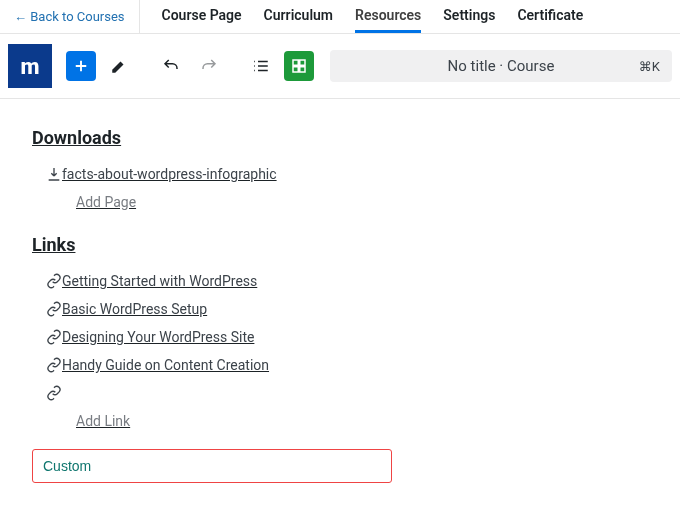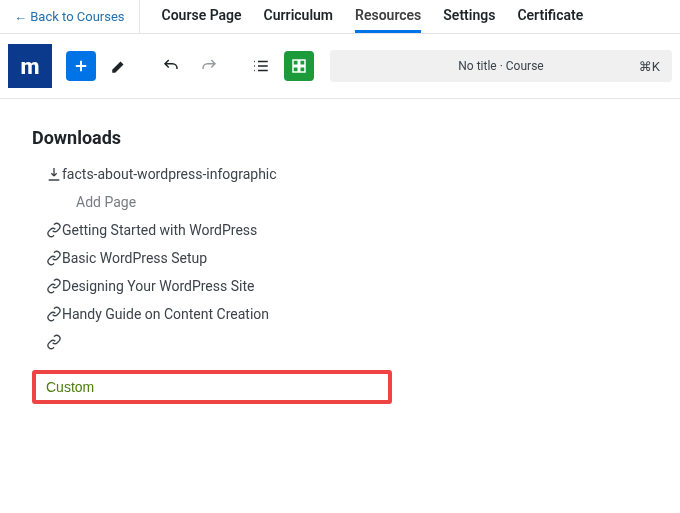--- a/index.html
+++ b/index.html
@@ -10,29 +10,29 @@
 .tab { font-weight: 600; font-size: 14px; padding: 7px 0; color: #1d2327; cursor: pointer; }
 .tab.active { color: #404040; border-bottom: 3px solid #0073e6; }
 .toolbar { display: flex; align-items: center; padding: 10px 8px; border-bottom: 1px solid #e5e5e5; gap: 8px; }
 .logo { width: 44px; height: 44px; background: #0b3a8c; color: #fff; display: flex; align-items: center; justify-content: center; font-weight: 800; font-size: 22px; margin-right: 6px; }
 .tbtn { width: 30px; height: 30px; border-radius: 4px; display: flex; align-items: center; justify-content: center; cursor: pointer; }
 .tbtn.blue { background: #0073e6; color: #fff; }
 .tbtn.green { background: #1d9a3a; color: #fff; }
 .tbtn svg { width: 18px; height: 18px; }
 .spacer { width: 6px; }
 .titlebar { flex: 1; background: #f0f0f1; border-radius: 4px; height: 32px; display: flex; align-items: center; justify-content: center; position: relative; margin-left: 8px; }
-.titlebar .txt { color: #3c434a; font-size: 12px; }
+.titlebar .txt { color: #3c434a; font-size: 15px; }
 .titlebar .kb { position: absolute; right: 12px; color: #3c434a; font-size: 13px; }
-.content { padding: 18px 44px 10px 32px; }
+.content { padding: 18px 44px 10px 32px; text-decoration: underline; }
 h3 { font-size: 18px; font-weight: 700; margin: 10px 0 12px 0; }
 .item { display: flex; align-items: flex-start; padding: 6px 0 6px 14px; font-size: 14px; color: #3c434a; }
 .item .ic { width: 16px; display: flex; justify-content: center; }
 .item.addlike { color: #787c82; padding-left: 44px; }
 .field { margin-top: 14px; }
-.field input { width: 360px; height: 34px; border: 4px solid #ef4444; border-radius: 3px; padding: 0 10px; font-size: 14px; color: #4d7c0f; }
+.field input { width: 360px; height: 34px; border: 1px solid #ef4444; border-radius: 3px; padding: 0 10px; font-size: 14px; color: #0f766e; }
 </style>
 </head>
 <body>
 
 <div class="topnav">
   <div class="back">← Back to Courses</div>
   <div class="tabs">
     <div class="tab">Course Page</div>
     <div class="tab">Curriculum</div>
     <div class="tab active">Resources</div>
@@ -89,20 +89,21 @@
   <div class="item">
     <span class="ic">
       <svg width="16" height="16" viewBox="0 0 24 24" fill="none" stroke="currentColor" stroke-width="2">
           <path d="M12 3v12m0 0l-4-4m4 4l4-4M4 21h16"></path>
         </svg>
     </span>
     <span>facts-about-wordpress-infographic</span>
   </div>
   <div class="item addlike">Add Page</div>
 
+  <h3 style="margin-top:18px">Links</h3>
   <div class="item">
     <span class="ic">
         <svg width="16" height="16" viewBox="0 0 24 24" fill="none" stroke="currentColor" stroke-width="2">
           <path d="M10 13a5 5 0 007 0l3-3a5 5 0 00-7-7l-1 1M14 11a5 5 0 00-7 0l-3 3a5 5 0 007 7l1-1"></path>
         </svg>
       </span>
     <span>Getting Started with WordPress</span>
   </div>
   <div class="item">
     <span class="ic">
@@ -128,17 +129,18 @@
       </span>
     <span>Handy Guide on Content Creation</span>
   </div>
   <div class="item">
     <span class="ic">
         <svg width="16" height="16" viewBox="0 0 24 24" fill="none" stroke="currentColor" stroke-width="2">
           <path d="M10 13a5 5 0 007 0l3-3a5 5 0 00-7-7l-1 1M14 11a5 5 0 00-7 0l-3 3a5 5 0 007 7l1-1"></path>
         </svg>
       </span>
   </div>
+  <div class="item addlike">Add Link</div>
 
   <div class="field">
     <input type="text" value="Custom" style="">
   </div>
 </div>
 
 </body></html>

